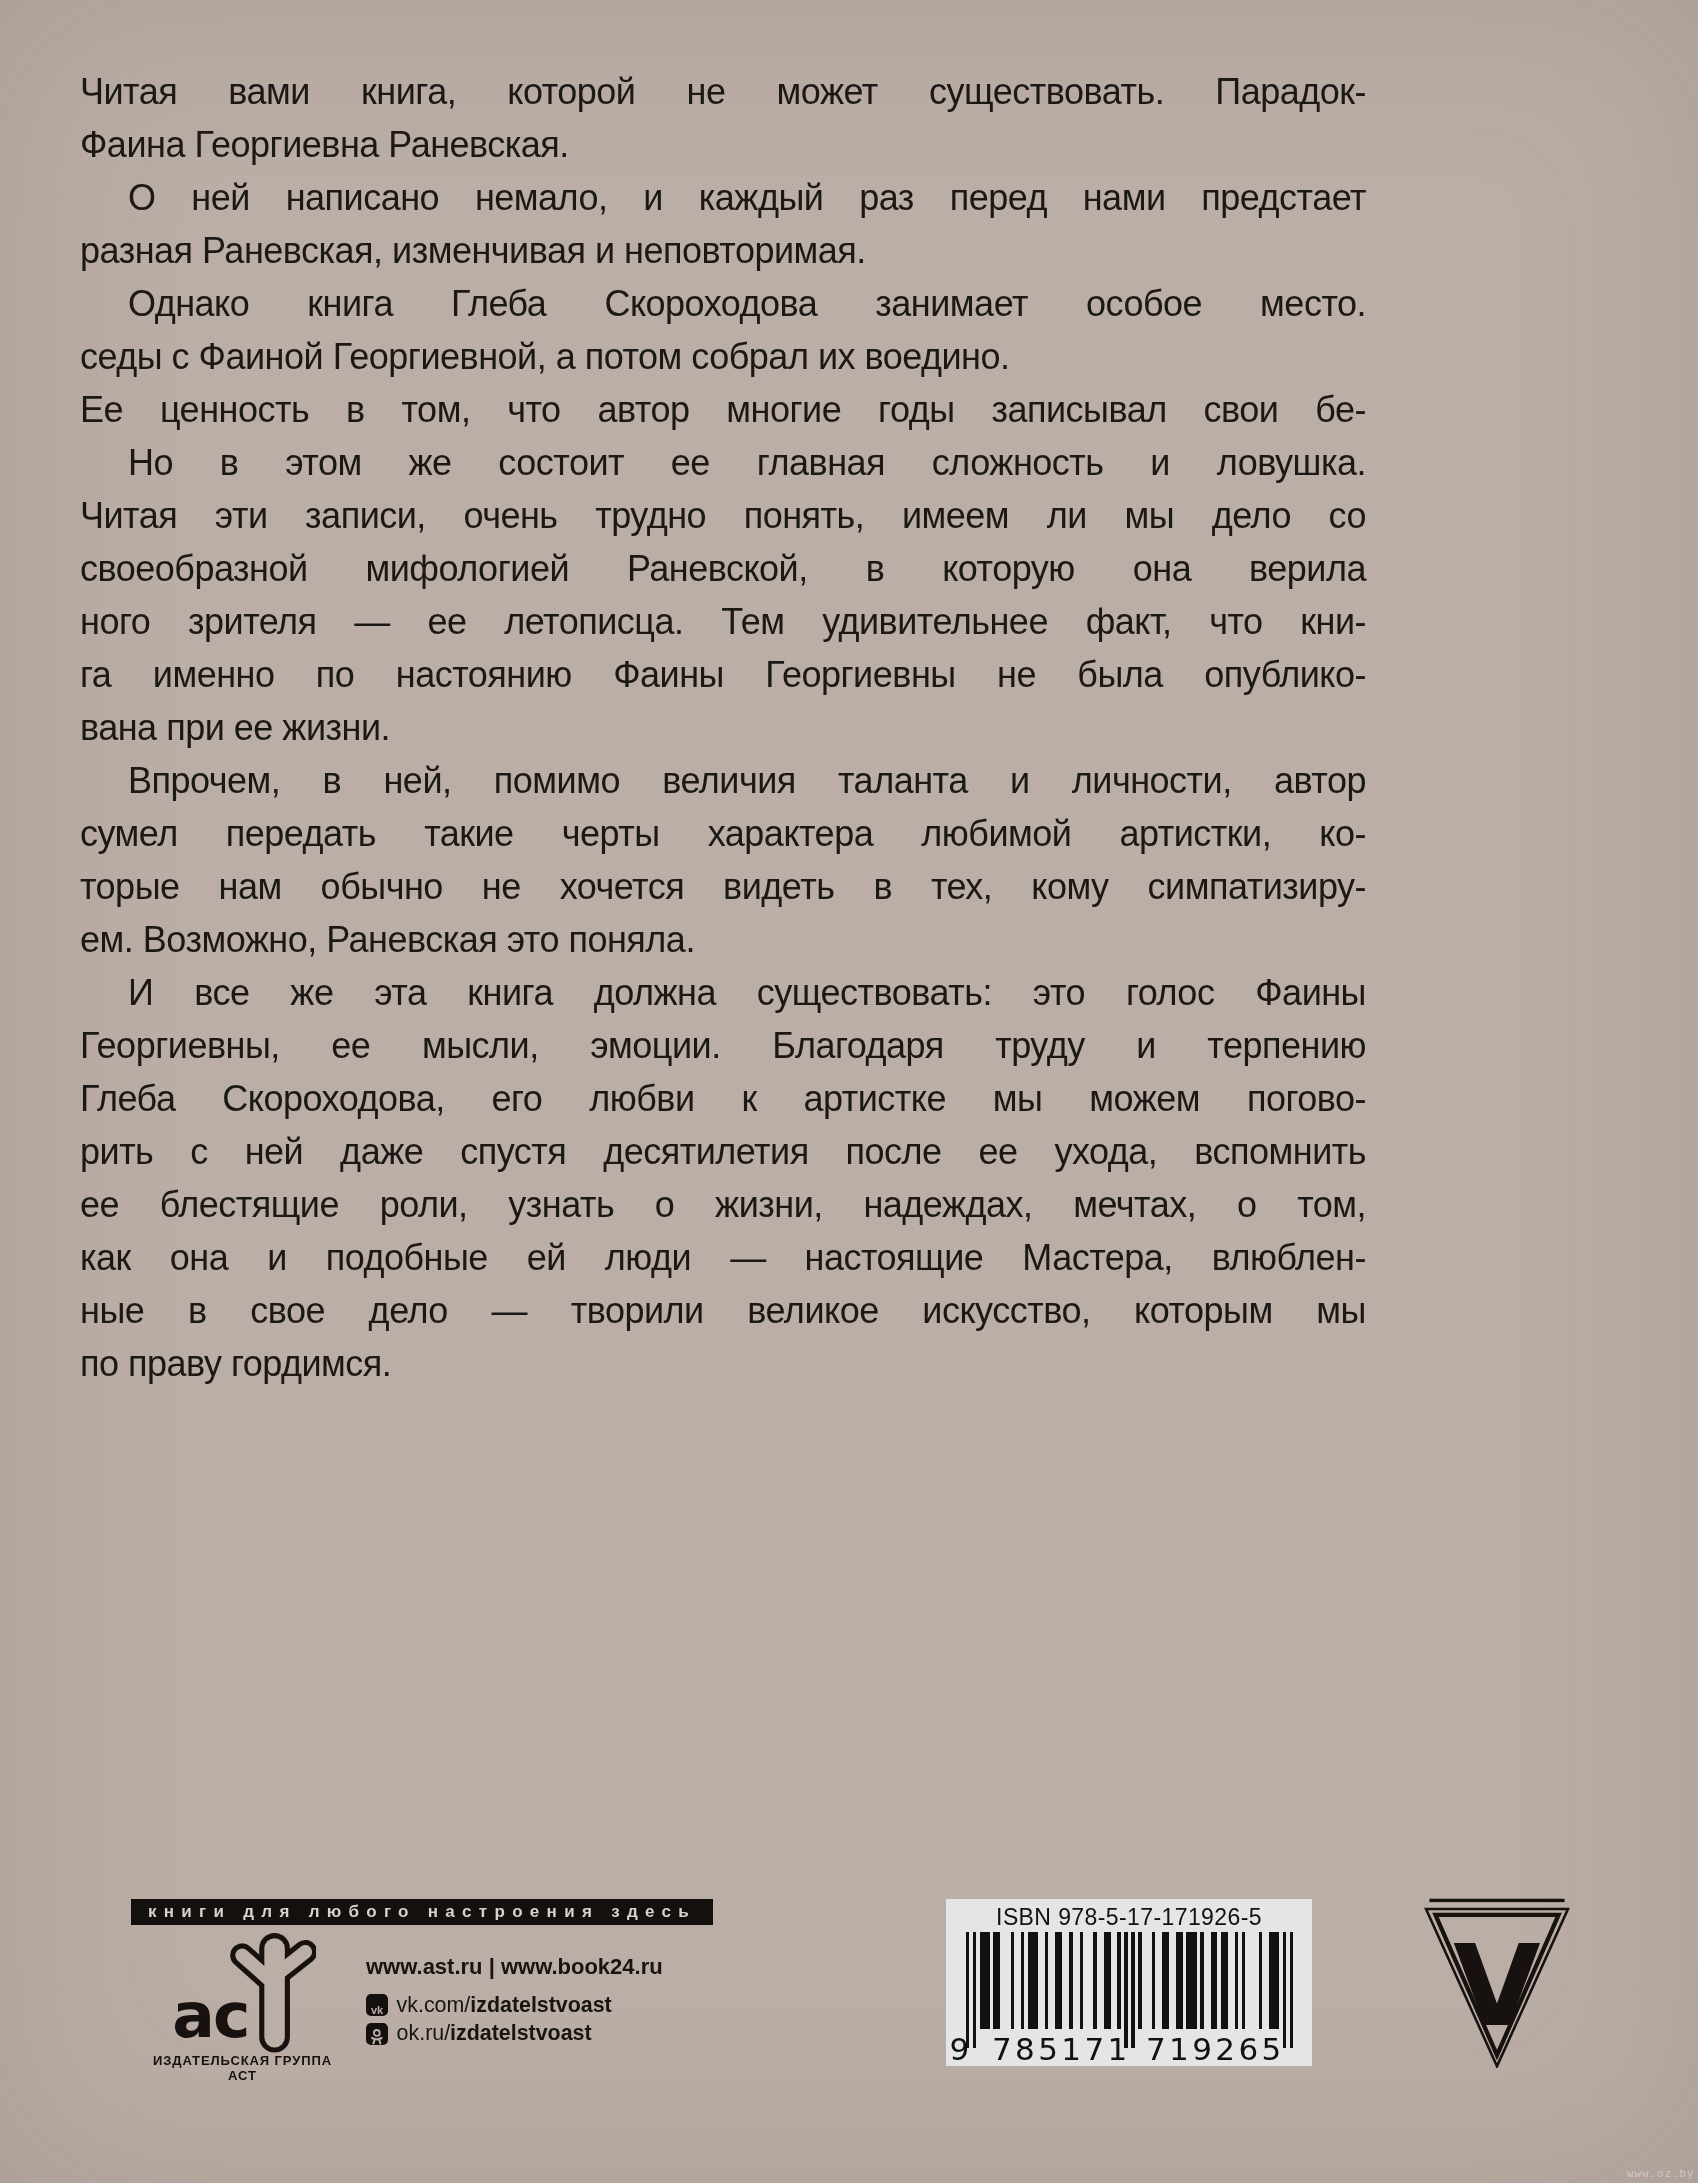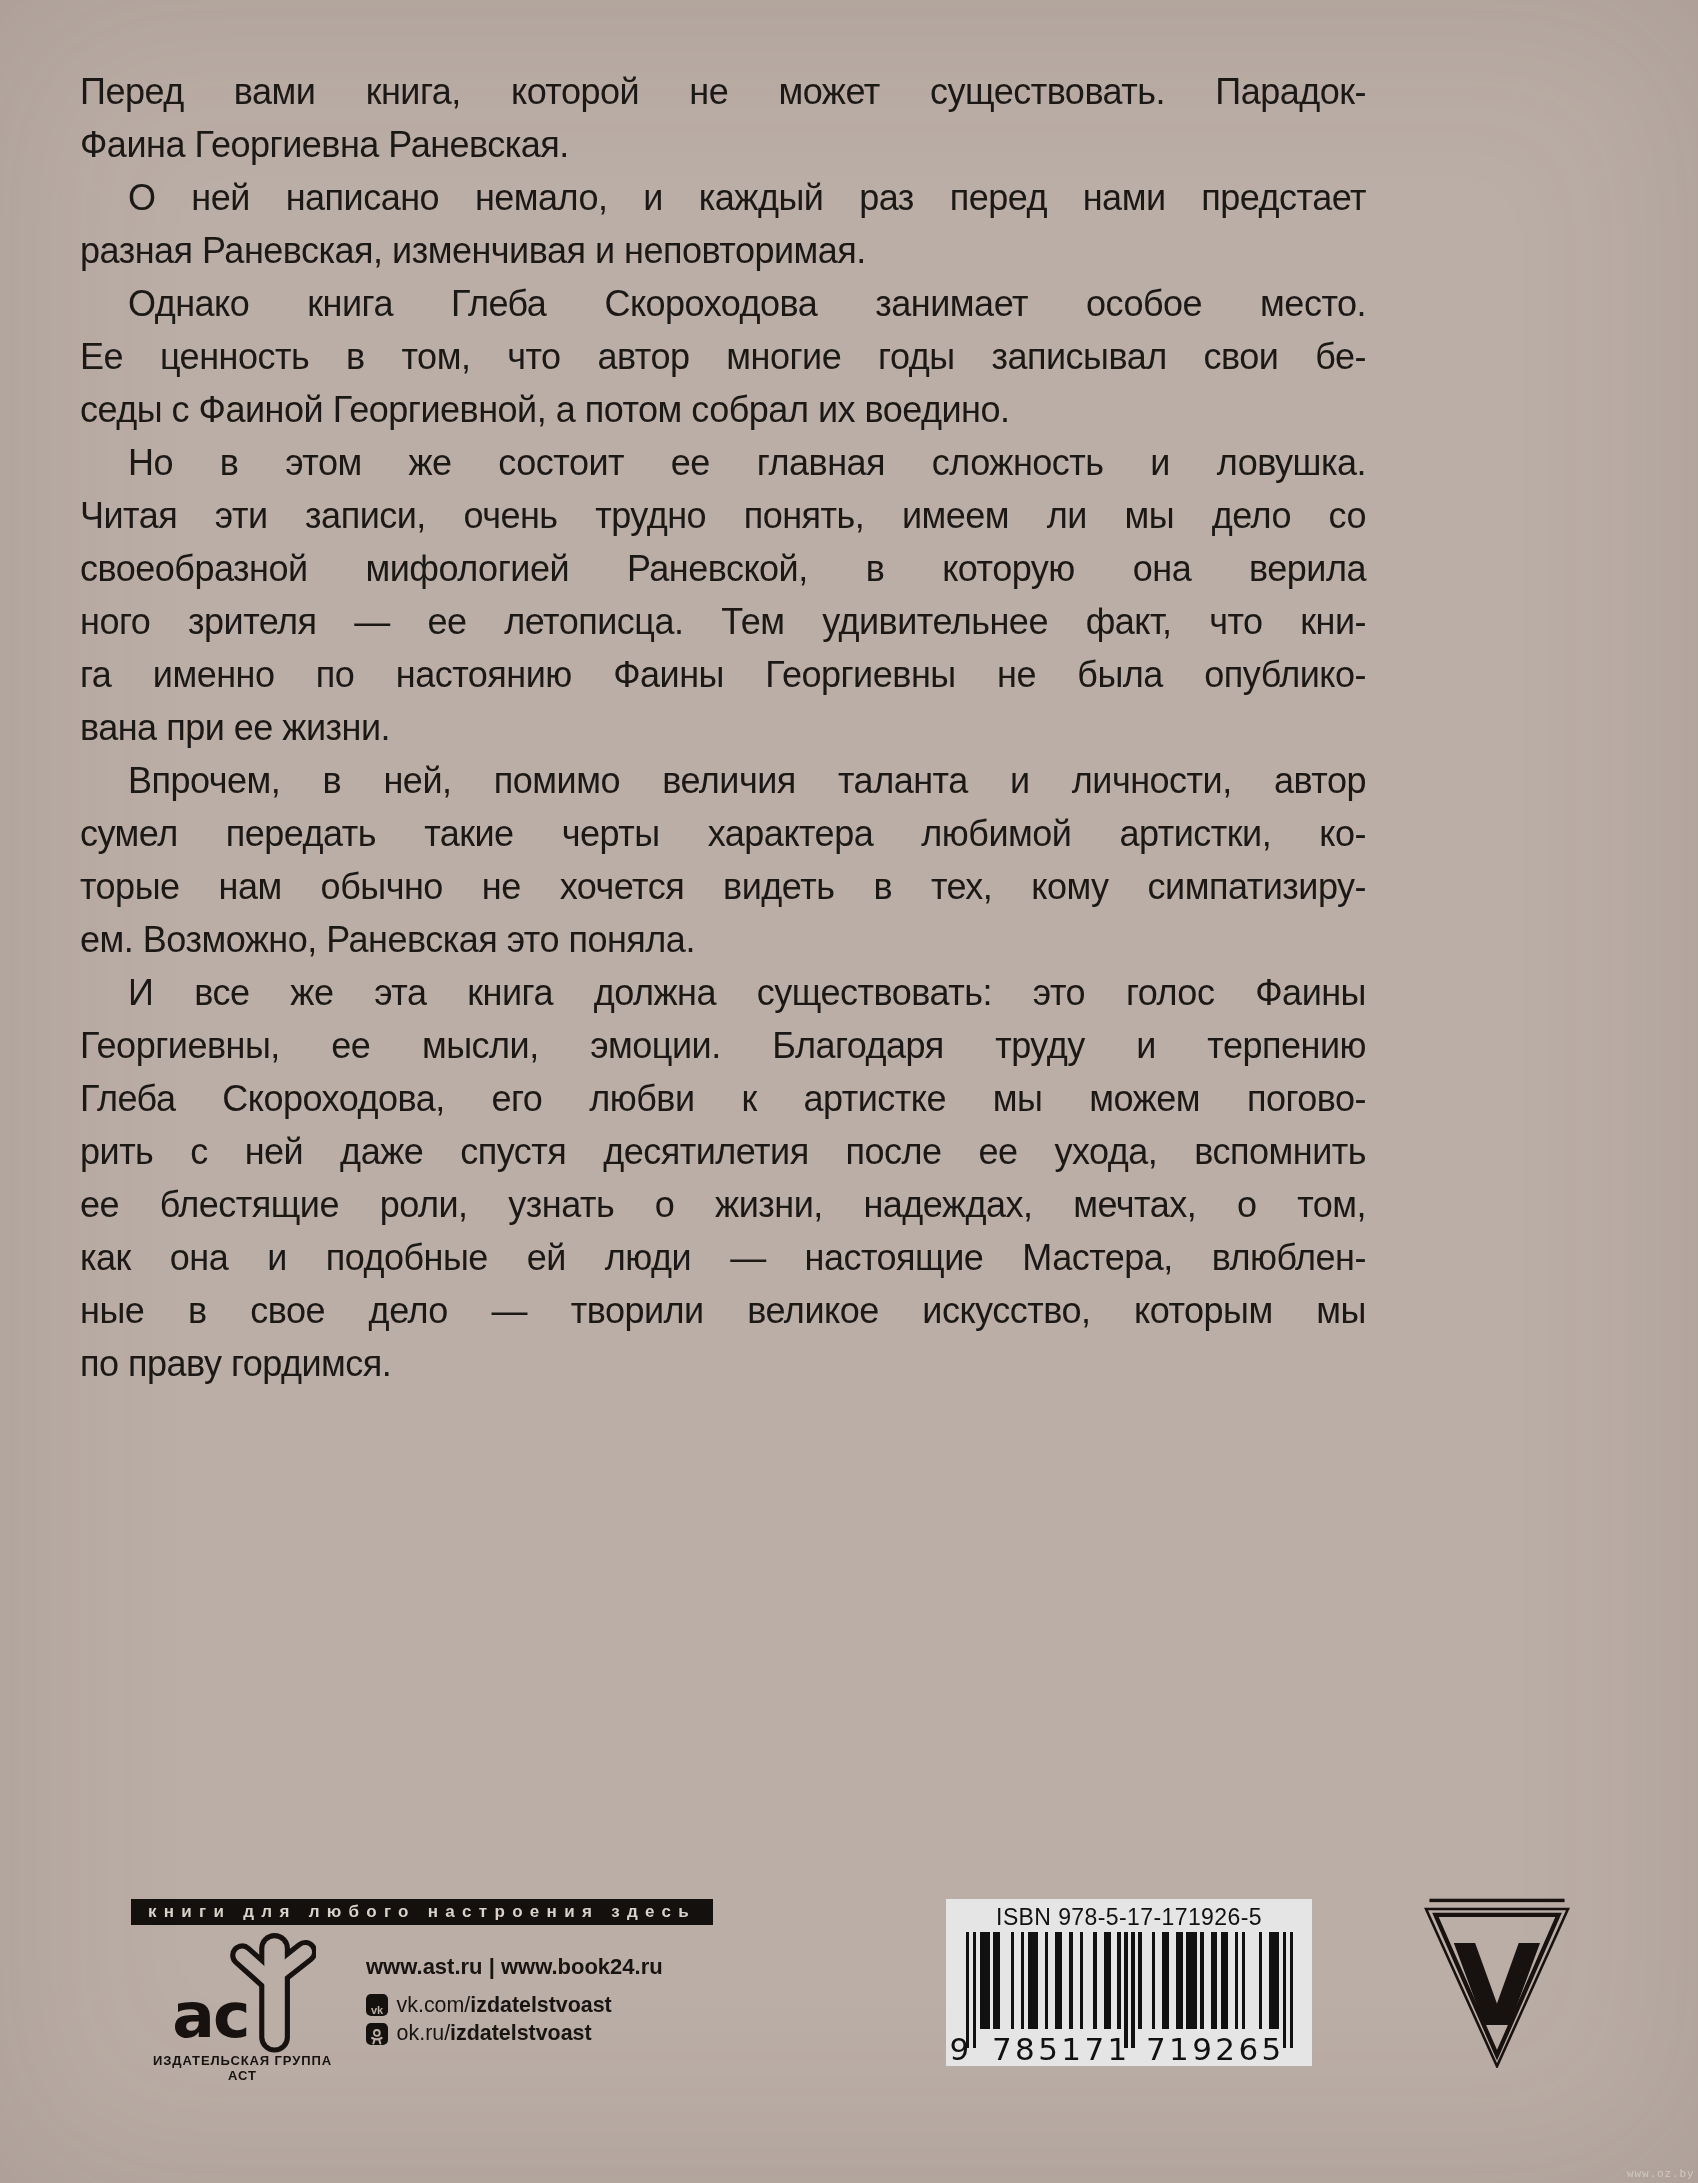--- a/index.html
+++ b/index.html
@@ -68,27 +68,27 @@
     position:absolute;right:3.4px;top:2168px;
     font-size:11px;letter-spacing:0.9px;color:#d2c9c3;font-family:Liberation Mono, monospace;
   }
 </style>
 </head>
 <body>
 
 <div class="page">
 
   <div class="text-block">
-      <div class="tline">Перед вами книга, которой не может существовать. Парадок-</div>
+      <div class="tline">Читая вами книга, которой не может существовать. Парадок-</div>
       <div class="tline end">Фаина Георгиевна Раневская.</div>
       <div class="tline ind">О ней написано немало, и каждый раз перед нами предстает</div>
       <div class="tline end">разная Раневская, изменчивая и неповторимая.</div>
       <div class="tline ind">Однако книга Глеба Скороходова занимает особое место.</div>
+      <div class="tline end">седы с Фаиной Георгиевной, а потом собрал их воедино.</div>
       <div class="tline">Ее ценность в том, что автор многие годы записывал свои бе-</div>
-      <div class="tline end">седы с Фаиной Георгиевной, а потом собрал их воедино.</div>
       <div class="tline ind">Но в этом же состоит ее главная сложность и ловушка.</div>
       <div class="tline">Читая эти записи, очень трудно понять, имеем ли мы дело со</div>
       <div class="tline">своеобразной мифологией Раневской, в которую она верила</div>
       <div class="tline">ного зрителя — ее летописца. Тем удивительнее факт, что кни-</div>
       <div class="tline">га именно по настоянию Фаины Георгиевны не была опублико-</div>
       <div class="tline end">вана при ее жизни.</div>
       <div class="tline ind">Впрочем, в ней, помимо величия таланта и личности, автор</div>
       <div class="tline">сумел передать такие черты характера любимой артистки, ко-</div>
       <div class="tline">торые нам обычно не хочется видеть в тех, кому симпатизиру-</div>
       <div class="tline end">ем. Возможно, Раневская это поняла.</div>

